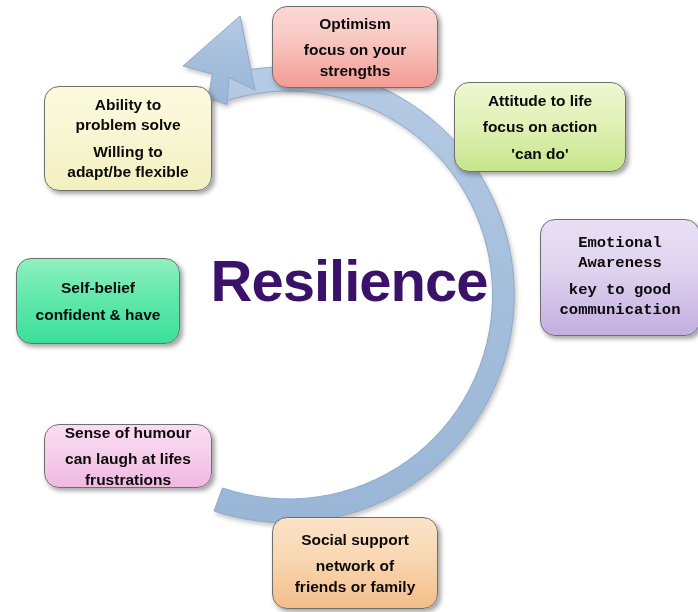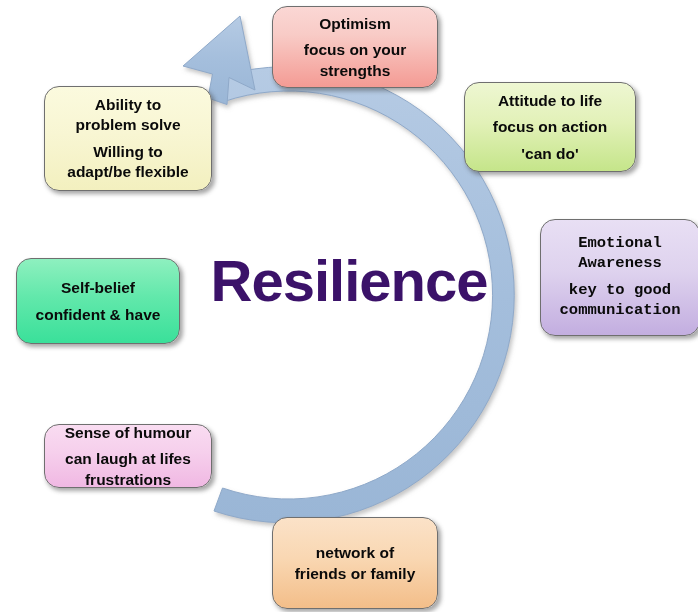--- a/index.html
+++ b/index.html
@@ -62,21 +62,21 @@
   .node .sub-line + .sub-line {
     margin-top: 1px;
   }
 
   
   .n-optimism {
     left: 272px; top: 6px; width: 166px; height: 82px;
     background: linear-gradient(to bottom, #fbd7d4 0%, #f8cbc6 35%, #f49b94 100%);
   }
   .n-attitude {
-    left: 464px; top: 82px; width: 172px; height: 90px;
+    left: 454px; top: 82px; width: 172px; height: 90px;
     background: linear-gradient(to bottom, #eef7d2 0%, #e2f1b8 45%, #c5e58a 100%);
   }
   .n-emotional {
     left: 540px; top: 219px; width: 160px; height: 117px;
     background: linear-gradient(to bottom, #e8dff4 0%, #ded2ee 45%, #c3aee0 100%);
     font-family: Liberation Mono, monospace;
   }
   .n-control {
     left: 478px; top: 411px; width: 200px; height: 110px;
     background: linear-gradient(to bottom, #d9f1fb 0%, #c6eaf9 45%, #9fd9f2 100%);
@@ -149,20 +149,21 @@
 
   <div class="node n-emotional">
     <span class="sub-line">Emotional</span>
     <span class="title-line">Awareness</span>
     <span class="sub-line">key to good</span>
     <span class="sub-line">communication</span>
   </div>
 
 
   <div class="node n-social">
+    <span class="title-line">Social support</span>
     <span class="sub-line">network of</span>
     <span class="sub-line">friends or family</span>
   </div>
 
   <div class="node n-humour">
     <span class="title-line">Sense of humour</span>
     <span class="sub-line">can laugh at lifes</span>
     <span class="sub-line">frustrations</span>
   </div>
 

